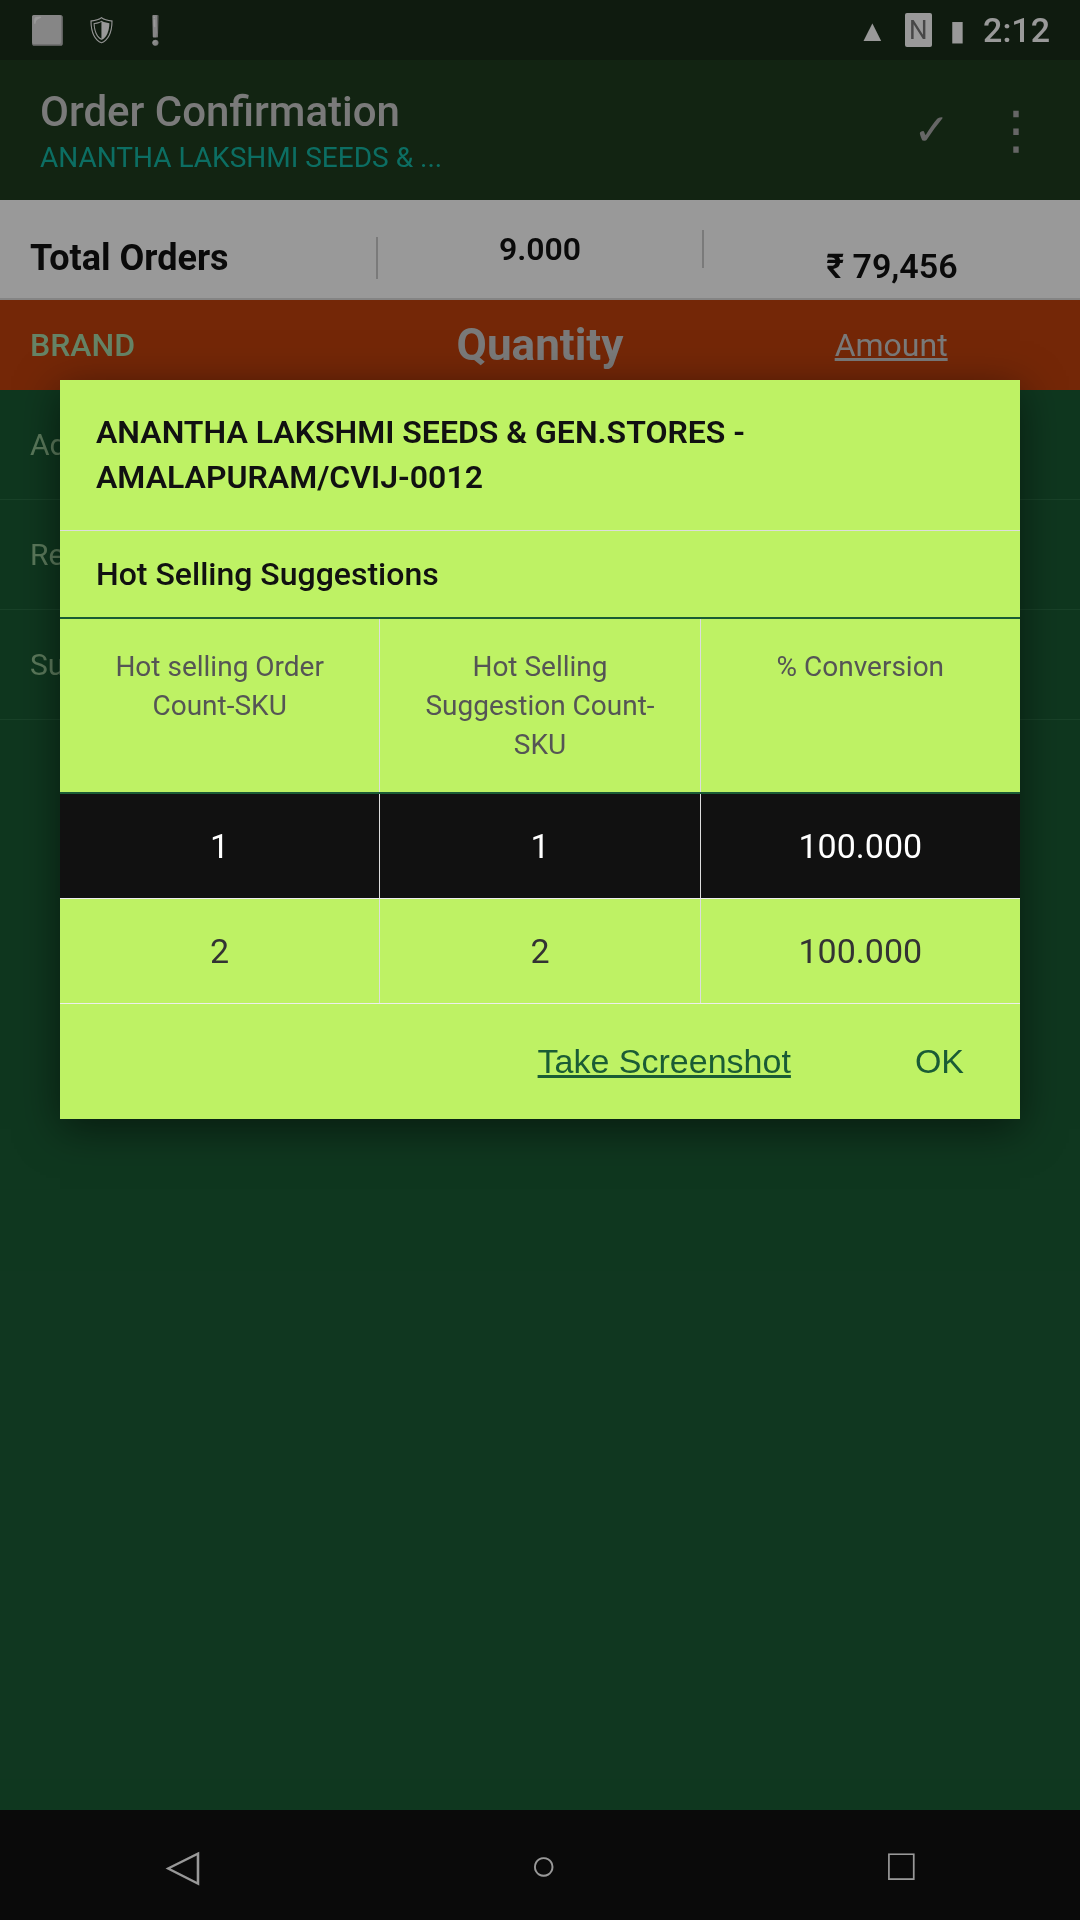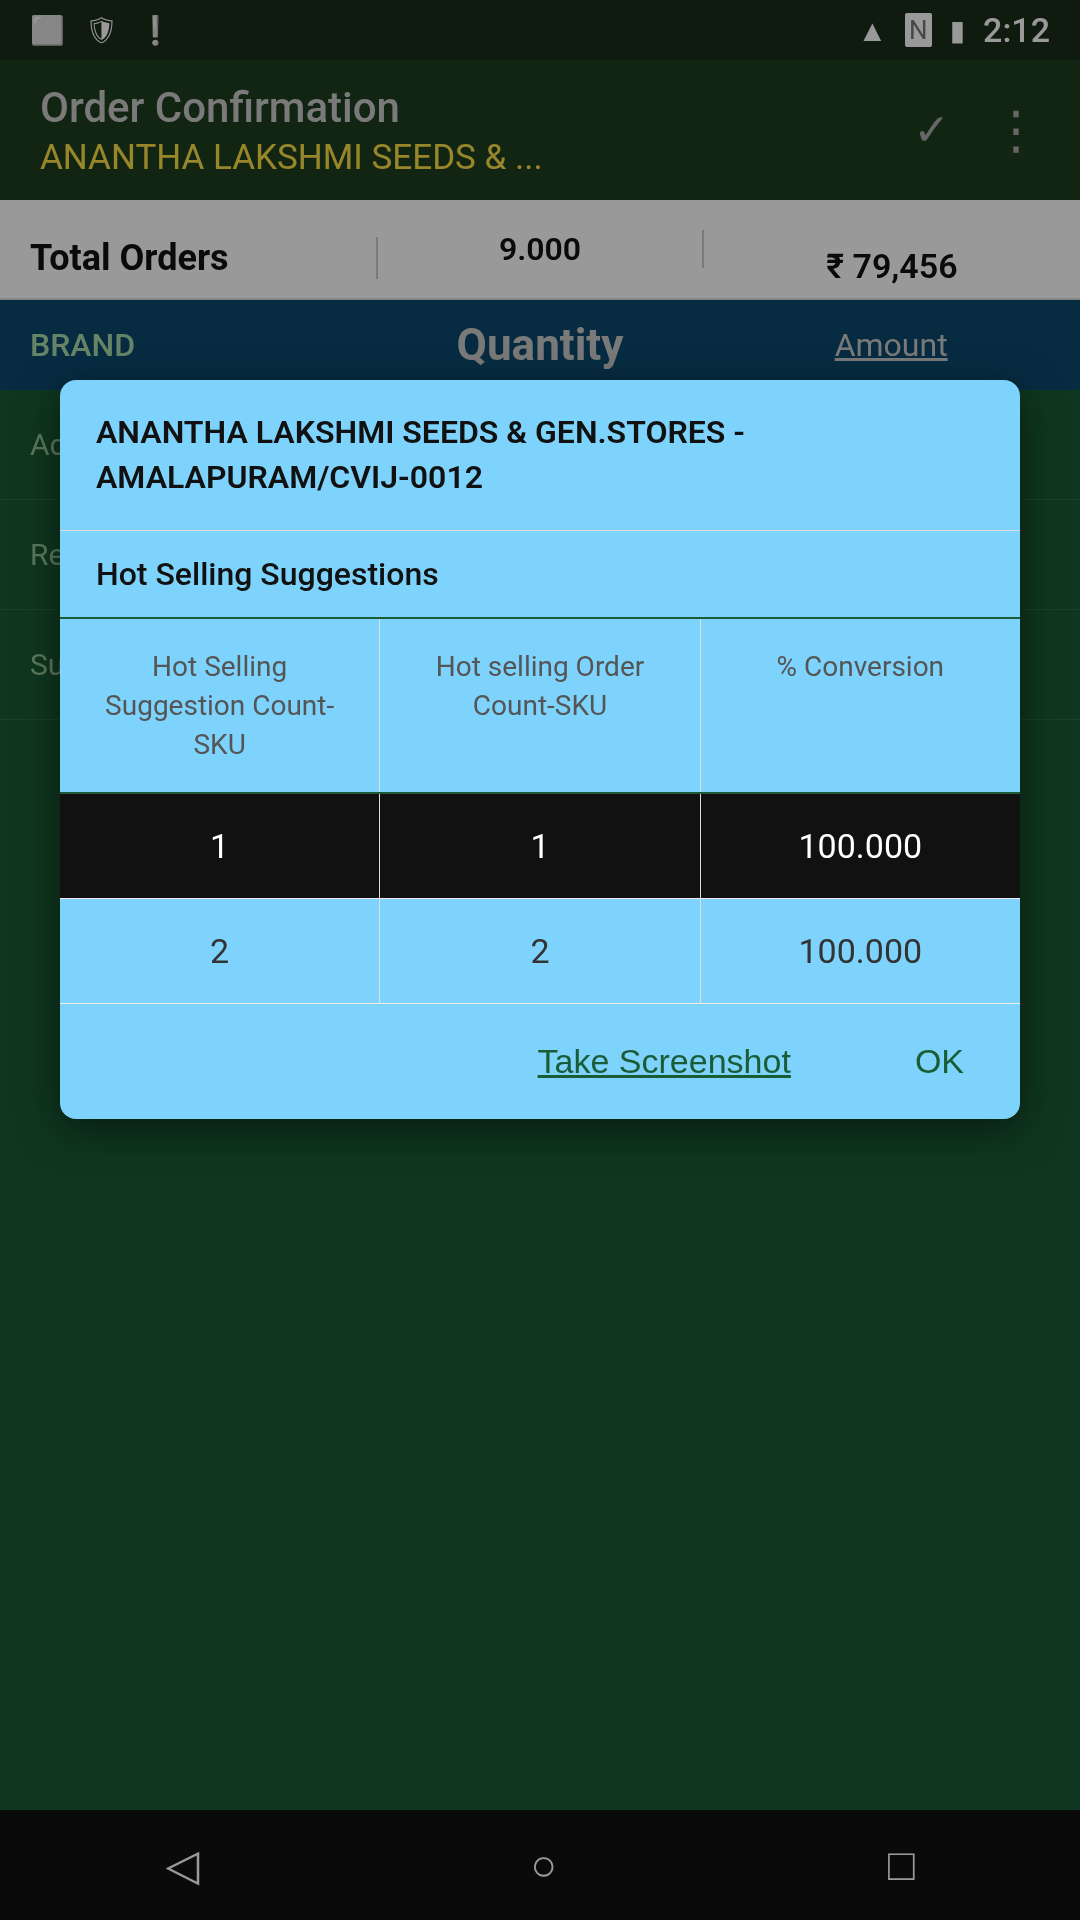--- a/index.html
+++ b/index.html
@@ -52,22 +52,22 @@
       justify-content: space-between;
       padding: 0 40px;
     }
     .app-bar-title-group {}
     .app-bar-title {
       color: #cccccc;
       font-size: 42px;
       font-weight: 500;
     }
     .app-bar-subtitle {
-      color: #fde047;
-      font-size: 35px;
+      color: #14b8a6;
+      font-size: 28px;
       margin-top: 5px;
     }
     .app-bar-actions {
       display: flex;
       align-items: center;
       gap: 40px;
     }
     .app-bar-icon {
       color: #aaaaaa;
       font-size: 44px;
@@ -107,21 +107,21 @@
       font-weight: 600;
       color: #111;
       text-align: center;
       margin-top: 33px;
     }
 
     
     .table-header {
       width: 100%;
       height: 90px;
-      background: #0c4a6e;
+      background: #c2410c;
       display: flex;
       align-items: center;
     }
     .th-brand {
       flex: 1.2;
       padding: 0 30px;
       font-size: 32px;
       color: #aaddaa;
       font-weight: 500;
     }
@@ -184,22 +184,22 @@
       display: flex;
       align-items: flex-start;
       justify-content: center;
       padding-top: 380px;
       z-index: 10;
     }
 
     
     .modal {
       width: 960px;
-      background: #7dd3fc;
-      border-radius: 16px;
+      background: #bef264;
+      border-radius: 0;
       overflow: hidden;
       box-shadow: 0 10px 40px rgba(0,0,0,0.5);
     }
 
     
     .modal-store-name {
       padding: 30px 36px;
       font-size: 32px;
       font-weight: 600;
       color: #111;
@@ -351,22 +351,22 @@
 </div>
 
 <div class="modal-overlay">
   <div class="modal">
 
     <div class="modal-store-name">ANANTHA LAKSHMI SEEDS &amp; GEN.STORES - AMALAPURAM/CVIJ-0012</div>
 
     <div class="modal-section-title">Hot Selling Suggestions</div>
 
     <div class="modal-table-header">
+      <div class="mth-cell">Hot selling Order Count-SKU</div>
       <div class="mth-cell">Hot Selling Suggestion Count-SKU</div>
-      <div class="mth-cell">Hot selling Order Count-SKU</div>
       <div class="mth-cell">% Conversion</div>
     </div>
 
     <div class="modal-table-row highlighted">
       <div class="mtd-cell">1</div>
       <div class="mtd-cell">1</div>
       <div class="mtd-cell">100.000</div>
     </div>
 
     <div class="modal-table-row normal">

